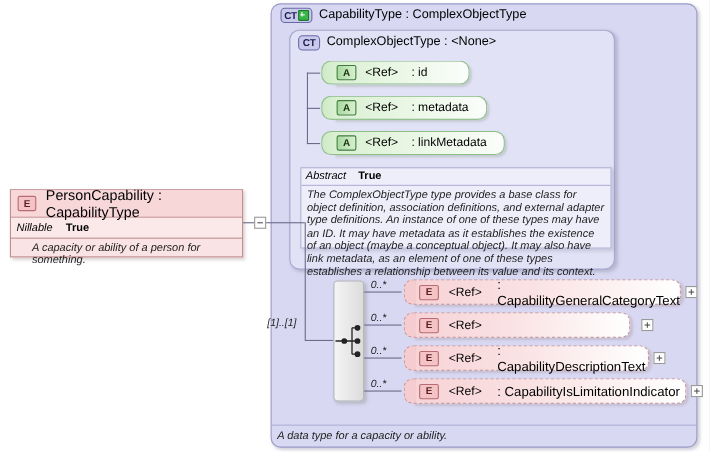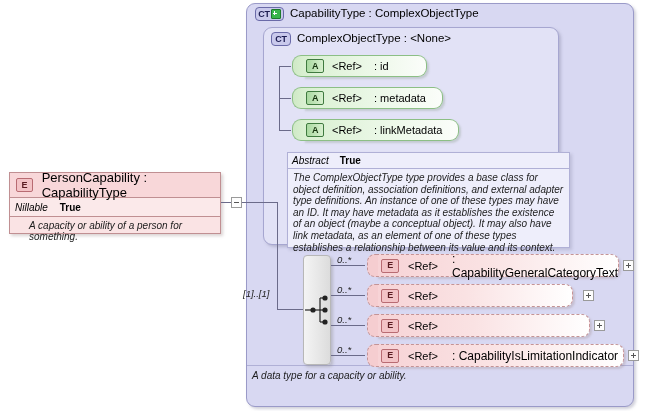--- a/index.html
+++ b/index.html
@@ -195,21 +195,21 @@
 <body>
 
 <div class="panel" style="left:246px;top:3px;width:388px;height:404px;"></div>
 
 <div class="badge badge-ct" style="left:255px;top:7px;width:29px;height:14px;">
   <span>CT</span>
     <span class="plus"></span>
 </div>
 <div class="abs" style="left:290px;top:7px;font-size:11.5px;">CapabilityType : ComplexObjectType</div>
 
-<div class="footdoc" style="left:247px;top:365px;width:386px;height:20px;font-style:italic;">A data type for a capacity or ability.</div>
+<div class="footdoc" style="left:247px;top:386px;width:386px;height:20px;font-style:italic;">A data type for a capacity or ability.</div>
 
 <div class="panel inner" style="left:263px;top:27px;width:296px;height:218px;"></div>
 
 <div class="badge badge-ct" style="left:271px;top:32px;width:20px;height:14px;">
   <span>CT</span>
 </div>
 <div class="abs" style="left:297px;top:32px;font-size:11.5px;">ComplexObjectType : &lt;None&gt;</div>
 
 <div class="ln lnv" style="left:279px;top:66px;width:1px;height:65px;"></div>
 <div class="ln lnh" style="left:279px;top:66px;width:12px;height:1px;"></div>
@@ -236,21 +236,21 @@
 
 <div class="attr" style="left:303px;top:119px;width:156px;">
   <span class="lead"></span>
   <span class="badge badge-a bdg" style="position:relative;left:0;top:0;">
     <span>A</span>
   </span>
   <span class="ref">&lt;Ref&gt;</span>
   <span class="nm" style="left:71px;">: linkMetadata</span>
 </div>
 
-<div class="docblock" style="left:287px;top:152px;width:283px;height:96px;">
+<div class="docblock" style="left:273px;top:152px;width:283px;height:74px;">
   <div class="arow">
     <span class="k">Abstract</span>
     <span class="v">True</span>
   </div>
   <div class="body">The ComplexObjectType type provides a base class for object definition, association definitions, and external adapter type definitions. An instance of one of these types may have an ID. It may have metadata as it establishes the existence of an object (maybe a conceptual object). It may also have link metadata, as an element of one of these types establishes a relationship between its value and its context.</div>
 </div>
 
 <div class="rootbox" style="left:9px;top:172px;width:212px;height:62px;">
   <div class="hdr">
     <span class="badge badge-e bdg" style="position:relative;left:0;top:0;">
@@ -315,20 +315,21 @@
   <span class="ref">&lt;Ref&gt;</span>
 </div>
 <div class="toggle plus" style="left:583px;top:290px;"></div>
 
 <div class="elem" style="left:376px;top:314px;width:214px;">
   <span class="lead"></span>
   <span class="badge badge-e bdg" style="position:relative;left:0;top:0;">
     <span>E</span>
   </span>
   <span class="ref">&lt;Ref&gt;</span>
+  <span class="nm" style="left:75px;">: CapabilityDescriptionText</span>
 </div>
 <div class="toggle plus" style="left:594px;top:320px;"></div>
 
 <div class="elem" style="left:376px;top:344px;width:248px;">
   <span class="lead"></span>
   <span class="badge badge-e bdg" style="position:relative;left:0;top:0;">
     <span>E</span>
   </span>
   <span class="ref">&lt;Ref&gt;</span>
   <span class="nm" style="left:75px;">: CapabilityIsLimitationIndicator</span>

